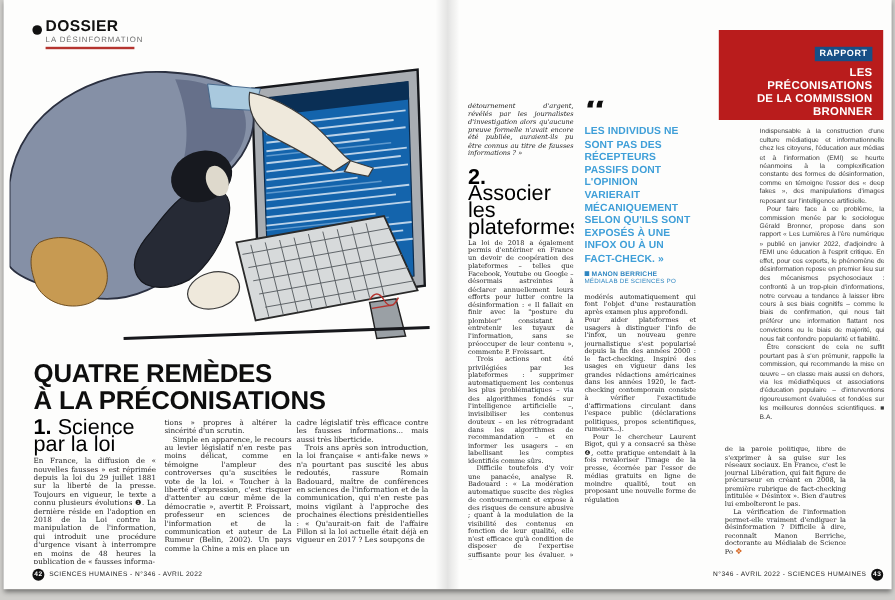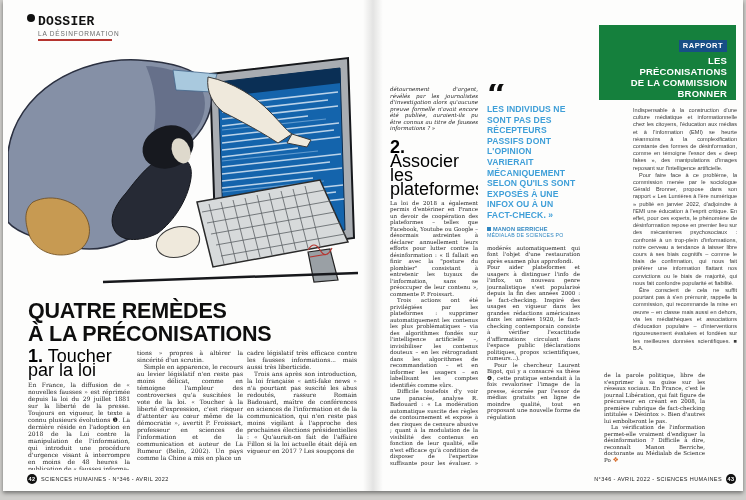--- a/index.html
+++ b/index.html
@@ -3,21 +3,21 @@
 <meta charset="utf-8">
 <style>
   html,body{margin:0;padding:0;background:#cfcecb;}
   #spread{position:relative;width:746px;height:500px;background:#cfcecb;overflow:hidden;
           font-family:"Liberation Sans",sans-serif;}
   #paper{position:absolute;left:3px;top:0;width:740px;height:491px;background:#fdfdfc;box-shadow:0 2px 4px rgba(0,0,0,.45);}
   #gutter{position:absolute;left:363px;top:0;width:20px;height:491px;
           background:linear-gradient(90deg,rgba(0,0,0,0) 0%,rgba(0,0,0,.10) 50%,rgba(0,0,0,0) 100%);}
   
   #dossier{position:absolute;left:27px;top:14px;}
-  #dossier .row{display:flex;align-items:flex-start;gap:3px;font-family:Liberation Mono, monospace;}
+  #dossier .row{display:flex;align-items:flex-end;gap:3px;}
   #dossier .dot{width:8px;height:8px;border-radius:50%;background:#111;}
   #dossier .t{font-size:13px;font-weight:bold;letter-spacing:.3px;color:#111;}
   #dossier .s{font-size:6.5px;letter-spacing:.8px;color:#6b6b6b;margin:1px 0 2px 11px;}
   #dossier .rule{margin-left:11px;width:74px;height:1.5px;background:#b5342f;}
   
   #main-title{position:absolute;left:28px;top:300px;font-size:21.5px;line-height:23px;
               font-weight:800;letter-spacing:-.2px;color:#0e0e0e;}
   
   .col{position:absolute;text-align:justify;color:#1b1b1b;font-family:"DejaVu Serif",serif;overflow:hidden;}
   .col p{margin:0;}
@@ -33,21 +33,21 @@
   #quote .qmark{font-family:"DejaVu Serif",serif;font-size:34px;line-height:20px;color:#0d0d0d;
                 font-weight:bold;letter-spacing:-2px;}
   #quote .qtext{font-family:Liberation Sans, sans-serif;font-weight:bold;font-size:8.6px;
                 line-height:10.6px;color:#3f9fd8;text-align:left;letter-spacing:.1px;}
   #quote .qattr{margin-top:5px;font-family:"Liberation Sans",sans-serif;color:#2e86c1;text-align:left;}
   #quote .qa1{font-size:5.6px;font-weight:bold;letter-spacing:.2px;}
   #quote .qa2{font-size:5.2px;letter-spacing:.2px;}
   #quote .sq{display:inline-block;width:4px;height:4px;background:#2e86c1;margin-right:2px;}
   .cont-mark{color:#d86b28;font-size:7px;}
   
-  #sidebar-box{position:absolute;left:599px;top:25px;width:137px;height:75px;background:#15803d;
+  #sidebar-box{position:absolute;left:599px;top:25px;width:137px;height:75px;background:#b91c1c;
                text-align:right;padding:9px 9px 0 0;box-sizing:border-box;}
   #sidebar-box .badge{display:inline-block;background:#174f86;color:#fff;font-weight:bold;
                       font-size:7.5px;letter-spacing:.5px;padding:1.5px 4px;}
   #sidebar-box .sb-title{margin-top:3px;color:#fff;font-weight:bold;font-size:9.5px;line-height:11px;letter-spacing:.2px;padding-left:26px;}
   #sidebar-text{position:absolute;left:633px;top:107px;width:104px;height:262px;
                 font-size:5.6px;line-height:7.2px;text-align:justify;color:#3a3a3a;overflow:hidden;}
   #sidebar-text p{margin:0;}
   #sidebar-text p.ind{text-indent:6px;}
   
   .folio{position:absolute;display:flex;align-items:center;gap:4px;font-size:5.5px;
@@ -148,21 +148,21 @@
   </svg>
 
   <div id="main-title">
     <div>QUATRE REMÈDES</div>
     <div>À LA PRÉCONISATIONS</div>
   </div>
 
   <div class="col lcol" style="left:28px;width:102px;">
     <div class="sec">
       <span class="num">1.</span>
-      <span>Toucher par la loi</span>
+      <span>Science par la loi</span>
     </div>
     <p>En France, la diffusion de « nouvelles fausses » est réprimée depuis la loi du 29 juillet 1881 sur la liberté de la presse. Toujours en vigueur, le texte a connu plusieurs évolutions ❶. La dernière réside en l'adoption en 2018 de la Loi contre la manipulation de l'information, qui introduit une procédure d'urgence visant à interrompre en moins de 48 heures la publication de « fausses informa-</p>
   </div>
   <div class="col lcol" style="left:137px;width:106px;">
     <p>tions » propres à altérer la sincérité d'un scrutin.</p>
     <p class="ind">Simple en apparence, le recours au levier législatif n'en reste pas moins délicat, comme en témoigne l'ampleur des controverses qu'a suscitées le vote de la loi. « Toucher à la liberté d'expression, c'est risquer d'attenter au cœur même de la démocratie », avertit P. Froissart, professeur en sciences de l'information et de la communication et auteur de La Rumeur (Belin, 2002). Un pays comme la Chine a mis en place un</p>
   </div>
   <div class="col lcol" style="left:247px;width:110px;">
     <p>cadre législatif très efficace contre les fausses informations... mais aussi très liberticide.</p>
     <p class="ind">Trois ans après son introduction, la loi française « anti-fake news » n'a pourtant pas suscité les abus redoutés, rassure Romain Badouard, maître de conférences en sciences de l'information et de la communication, qui n'en reste pas moins vigilant à l'approche des prochaines élections présidentielles : « Qu'aurait-on fait de l'affaire Fillon si la loi actuelle était déjà en vigueur en 2017 ? Les soupçons de</p>

